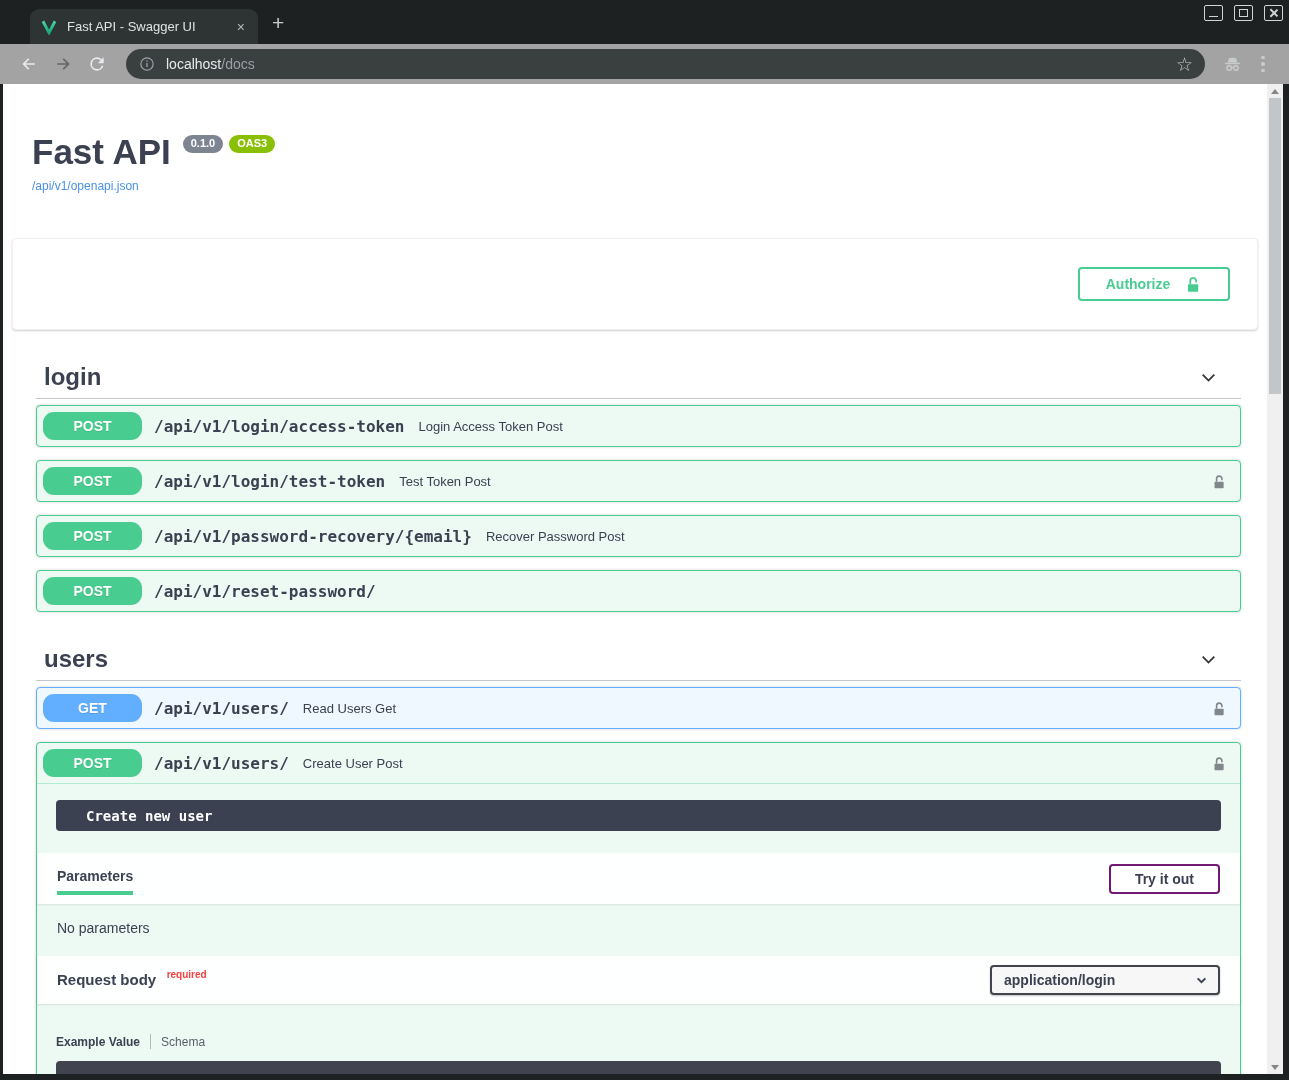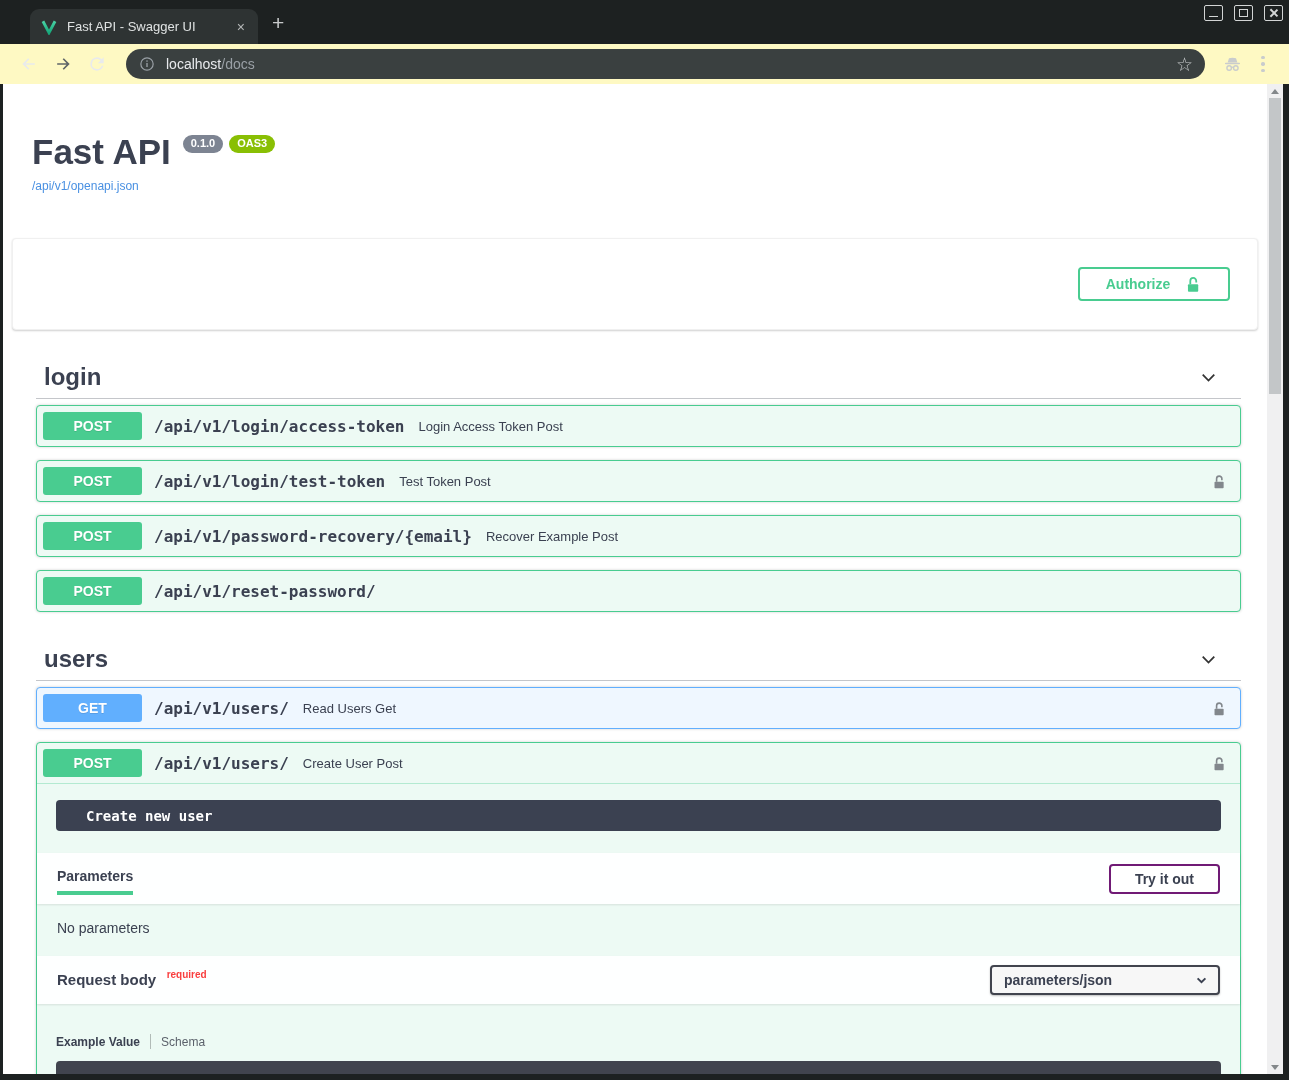--- a/index.html
+++ b/index.html
@@ -26,21 +26,21 @@
   .wc-min-glyph { width:9px; border-top:1.5px solid #d3d5d5; margin-top:6px; }
   .wc-max-glyph { width:9px; height:8px; border:1.5px solid #d3d5d5; }
   .wc-close-glyph { position:relative; width:10px; height:10px; }
   .wc-close-glyph::before, .wc-close-glyph::after {
     content:""; position:absolute; left:4.5px; top:0; width:1.6px; height:10px; background:#d3d5d5;
   }
   .wc-close-glyph::before { transform:rotate(45deg); }
   .wc-close-glyph::after  { transform:rotate(-45deg); }
 
   .toolbar {
-    position:absolute; top:44px; left:0; right:0; height:40px; background:#fef9c3;
+    position:absolute; top:44px; left:0; right:0; height:40px; background:#a3a3a3;
     display:flex; align-items:center; padding:0 12px;
   }
   .nav-icon { width:26px; height:26px; display:flex; align-items:center; justify-content:center; margin:0 4px; }
   .urlbar {
     flex:1; height:30px; margin:0 10px 0 12px; background:#3a4040; border-radius:15px;
     display:flex; align-items:center; padding:0 12px; color:#e8eaed; font-size:14px;
   }
   .url-host { color:#e8eaed; margin-left:10px; }
   .url-path { color:#9aa0a6; }
   .url-spacer { flex:1; }
@@ -84,21 +84,21 @@
   .tag-title { font-size:24px; font-weight:700; color:#3b4151; margin:0; line-height:30px; }
 
   .op {
     height:42px; border:1px solid; border-radius:4px; margin-top:13px;
     display:flex; align-items:center; box-shadow:0 0 3px rgba(0,0,0,.19); cursor:pointer;
   }
   .tag-header + .op { margin-top:6px; }
   .op.post { background:#edfaf4; border-color:#49cc90; }
   .op.get  { background:#eff7ff; border-color:#61affe; }
   .method {
-    width:99px; height:28px; margin-left:6px; border-radius:3px; color:#fff;
+    width:99px; height:28px; margin-left:6px; border-radius:11px; color:#fff;
     font-weight:700; font-size:14px; display:flex; align-items:center; justify-content:center;
     text-shadow:0 1px 0 rgba(0,0,0,.1); flex:none;
   }
   .op.post .method { background:#49cc90; }
   .op.get  .method { background:#61affe; }
   .op-path {
     font-family:"DejaVu Sans Mono","Liberation Mono",monospace; font-weight:700; font-size:16px;
     color:#3b4151; margin-left:12px; white-space:nowrap;
   }
   .op-summary { font-size:13px; color:#3b4151; margin-left:14px; flex:1; white-space:nowrap; overflow:hidden; }
@@ -278,21 +278,21 @@
             <svg width="16" height="17" viewBox="0 0 20 20">
               <path d="M7 10.3 V6.6 a3.3 3.3 0 0 1 6.6 0 V8.3" fill="none" stroke="currentColor" stroke-width="2"></path>
               <rect x="4.4" y="10.3" width="11.4" height="8.2" rx="1" fill="currentColor"></rect>
               </svg>
           </span>
         </div>
 
         <div class="op post">
           <span class="method">POST</span>
           <span class="op-path">/api/v1/password-recovery/{email}</span>
-          <span class="op-summary">Recover Example Post</span>
+          <span class="op-summary">Recover Password Post</span>
         </div>
 
         <div class="op post">
           <span class="method">POST</span>
           <span class="op-path">/api/v1/reset-password/</span>
         </div>
       </section>
 
       <section class="tag-section">
         <div class="tag-header">
@@ -337,21 +337,21 @@
           </div>
 
           <div class="no-params">No parameters</div>
 
           <div class="sec-header">
             <span>
               <span class="reqbody-label">Request body</span>
               <span class="required">required</span>
             </span>
             <div class="media-select">
-              <span>parameters/json</span>
+              <span>application/login</span>
               <svg width="13" height="13" viewBox="0 0 12 12">
                 <path d="M2.4 4 L6 7.6 L9.6 4" fill="none" stroke="#3b4151" stroke-width="1.8"></path>
                 </svg>
             </div>
           </div>
 
           <div class="model-example">
             <div class="example-tabs">
               <span class="tab-example">Example Value</span>
               <span class="tabs-divider"></span>

